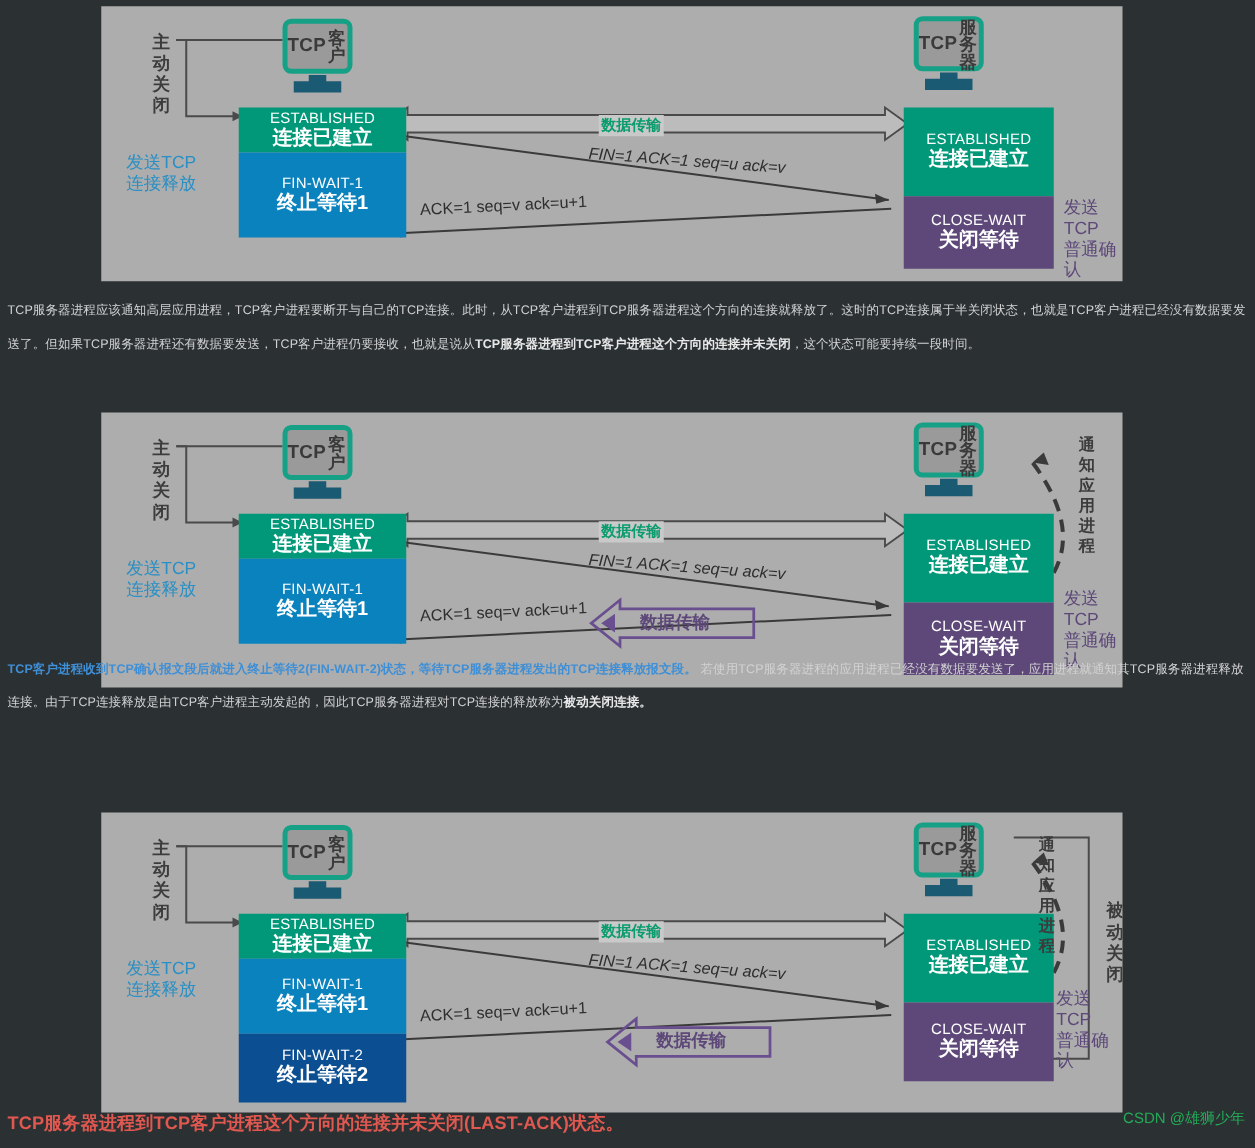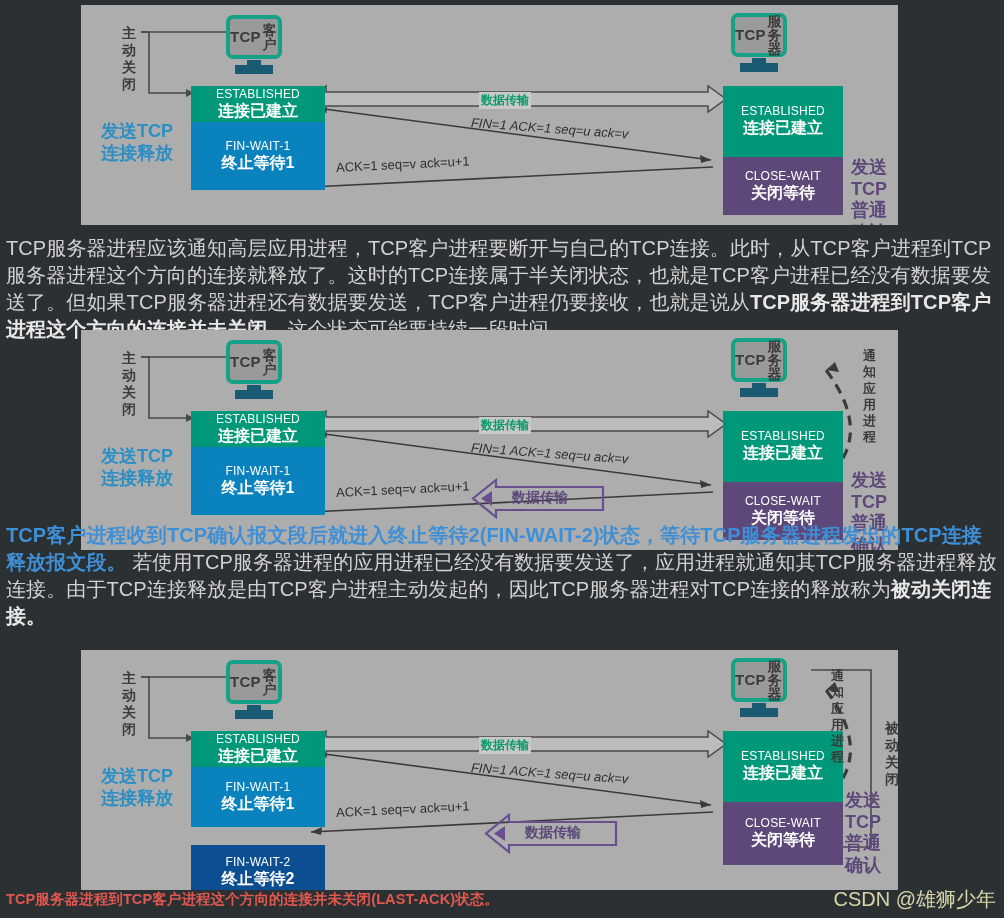--- a/index.html
+++ b/index.html
@@ -48,34 +48,34 @@
     position:absolute;
     display:flex;flex-direction:column;
     align-items:center;justify-content:center;
     color:#ffffff;line-height:1.15;
     text-align:center;
   }
   .statebox .en{font-size:12px;letter-spacing:.2px;}
   .statebox .cn{font-size:16px;font-weight:bold;}
   .c-established{background:#009879;}
   .c-finwait1{background:#0a82bd;}
-  .c-finwait2{background:#0b4f92;margin-top:18px;}
+  .c-finwait2{background:#0b4f92;}
   .c-closewait{background:#5d4879;}
 
   
   .vlabel{
     position:absolute;
     font-size:14px;color:#3c3c3c;font-weight:bold;
     line-height:1.22;text-align:center;width:16px;
   }
   .vlabel span{display:block;}
 
   
   .sidelabel{
-    position:absolute;font-size:18px;font-weight:bold;line-height:1.2;
+    position:absolute;font-size:14px;font-weight:normal;line-height:1.2;
   }
   .blue-label{color:#2a8fc4;}
   .purple-label{color:#5d4879;}
   .notify-label{
     position:absolute;font-size:13px;color:#3c3c3c;font-weight:bold;
     line-height:1.25;text-align:center;width:17px;
   }
   .notify-label span{display:block;}
 
   
@@ -88,34 +88,34 @@
   
   .dt-box{position:absolute;}
   .dt-box .txt{
     position:absolute;color:#5d4879;font-weight:bold;font-size:14px;
     white-space:nowrap;
   }
 
   
   .para{
     position:absolute;left:6px;width:992px;
-    font-size:20px;line-height:27px;
+    font-size:10px;line-height:27px;
     color:#d2d2d2;
     letter-spacing:.1px;
   }
   .para b{font-weight:bold;color:#e8e8e8;}
   #para-1{top:235px;}
   #para-2{top:522px;color:#d2d2d2;}
   #para-2 .hi{color:#3f8fd6;font-weight:bold;}
   #para-2 b{color:#e8e8e8;}
   #para-3{top:886px;color:#e0584f;font-weight:bold;font-size:14.5px;}
 
   .watermark{
     position:absolute;right:8px;top:886px;
-    color:#fef9c3;font-size:20px;opacity:.82;white-space:nowrap;
+    color:#22c55e;font-size:12px;opacity:.82;white-space:nowrap;
   }
   svg{position:absolute;left:0;top:0;overflow:visible;}
 </style>
 </head>
 <body>
 
 <div class="diagram" id="diagram-1">
 
   <svg width="817" height="220">
 

